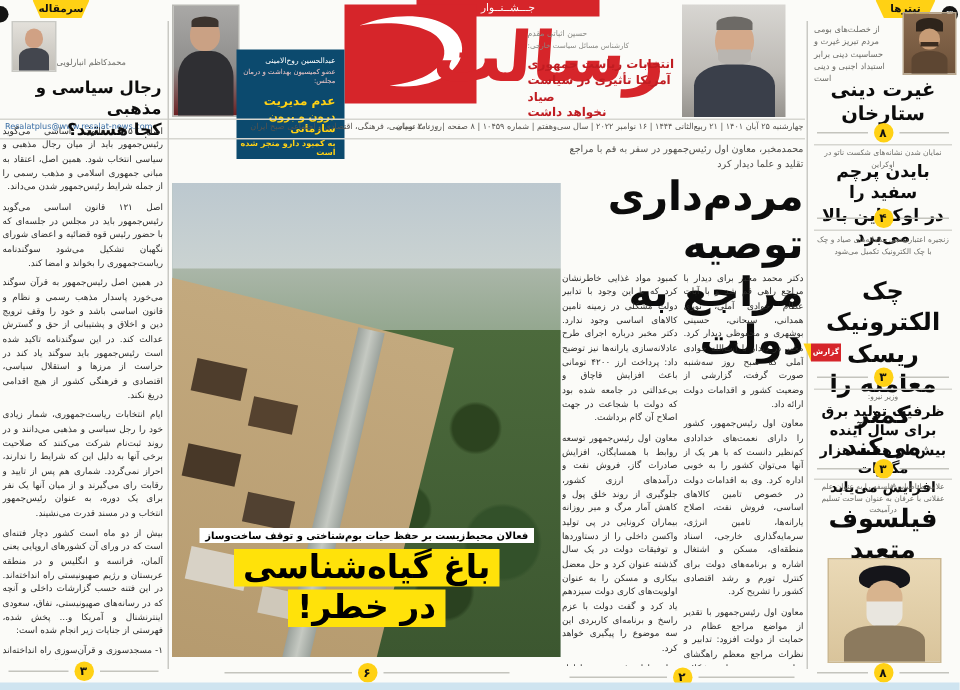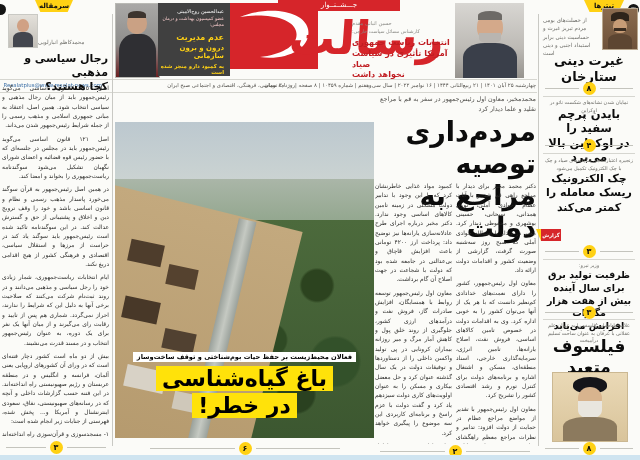--- a/index.html
+++ b/index.html
@@ -15,21 +15,21 @@
   .pnum-row{position:absolute;display:flex;align-items:center;}
   .pnum-line{flex:1;height:1px;background:#c4c4bd;}
   .pnum{width:13px;height:13px;border-radius:50%;background:#ffd114;color:#111;font-size:8px;
         font-weight:bold;display:flex;align-items:center;justify-content:center;margin:0 4px;flex:none;}
   .kick{color:#6d6d68;font-size:5.5px;line-height:1.5;}
   .txt{font-size:5.9px;line-height:1.58;text-align:justify;color:#2a2a28;}
   .txt p{margin:0 0 4px 0;}
   .hl{color:#0c0c0c;font-weight:bold;}
   .red-banner{position:absolute;background:#d6252a;color:#fff;font-size:7px;text-align:center;line-height:11px;}
   .logo-word{font-weight:bold;color:#d6252a;transform:skewX(-4deg);}
-  .promo-panel{position:absolute;background:#404040;}
+  .promo-panel{position:absolute;background:#0c4a6e;margin-top:30px;}
   .promo-name{color:#fff;font-size:5px;line-height:1.5;}
   .promo-role{color:#f4c9c9;font-size:4.6px;line-height:1.5;}
   .promo-line{color:#ffd114;font-weight:bold;}
   .an-name{color:#8a8a85;font-size:5.2px;line-height:1.5;}
   .an-line{color:#c01d22;font-weight:bold;font-size:8px;line-height:1.35;}
   .dateline{font-size:5.4px;color:#55534e;white-space:nowrap;}
   .titr-h{font-weight:bold;color:#0c0c0c;text-align:center;line-height:1.25;}
   .ycap{background:#ffe20a;color:#000;font-weight:bold;display:inline-block;padding:1px 6px;}
   .tag{position:absolute;background:#d6252a;color:#fff;font-size:5px;font-weight:bold;
        text-align:center;line-height:12px;width:20px;height:12px;}
@@ -83,21 +83,21 @@
   </div>
 
   <div class="hrule" style="left:0;top:79px;width:537px;"></div>
   <div class="abs dateline" style="left:300px;top:82px;width:236px;text-align:right;">چهارشنبه ۲۵ آبان ۱۴۰۱ | ۲۱ ربیع‌الثانی ۱۴۴۴ | ۱۶ نوامبر ۲۰۲۲ | سال سی‌وهفتم | شماره ۱۰۴۵۹ | ۸ صفحه | ۳۰۰۰۰ تومان</div>
   <div class="abs dateline" style="left:95px;top:82px;width:200px;text-align:right;">روزنامه سیاسی، فرهنگی، اقتصادی و اجتماعی صبح ایران</div>
   <div class="abs dateline" style="left:42px;top:82px;width:60px;color:#3a6ea5;">www.resalat-news.com</div>
   <div class="abs dateline" style="left:2px;top:82px;width:38px;color:#3a6ea5;">@Resalatplus</div>
   <div class="hrule" style="left:0;top:92px;width:537px;"></div>
 
   <div class="vrule" style="left:112px;top:14px;height:432px;"></div>
-  <div class="tab" style="left:35px;top:0;width:38px;">سرمقاله</div>
+  <div class="tab" style="left:22px;top:0;width:38px;">سرمقاله</div>
 
   <div class="abs" style="left:8px;top:14px;width:28px;height:32px;background:linear-gradient(180deg,#e3e0da,#c2bfb8);border:1px solid #c9c9c4;">
     <div class="ph-head" style="left:8px;top:4px;width:12px;height:13px;background:#d0a184;"></div>
     <div class="ph-body" style="left:4px;top:17px;width:20px;height:15px;background:#43464e;"></div>
   </div>
   <div class="abs kick" style="left:38px;top:38px;width:70px;text-align:left;">محمدکاظم انبارلویی</div>
 
   <div class="abs hl" style="left:2px;top:52px;width:106px;font-size:11px;text-align:right;line-height:1.25;">
     <div>رجال سیاسی و مذهبی</div>
     <div>کجا هستند؟</div>
@@ -202,21 +202,21 @@
     <div>در اوکراین بالا می‌برد</div>
   </div>
   <div class="pnum-row" style="left:545px;top:139px;width:88px;">
     <div class="pnum-line"></div>
       <div class="pnum">۴</div>
       <div class="pnum-line"></div>
   </div>
   <div class="hrule" style="left:543px;top:153px;width:92px;"></div>
 
   <div class="abs kick" style="left:543px;top:157px;width:92px;text-align:center;font-size:5px;">زنجیره اعتبارسنجی سامانه‌های صیاد و چک با چک الکترونیک تکمیل می‌شود</div>
-  <div class="abs titr-h" style="left:543px;top:172px;width:92px;font-size:11px;line-height:1.3;">
+  <div class="abs titr-h" style="left:543px;top:184px;width:92px;font-size:16px;line-height:1.3;">
     <div>چک الکترونیک</div>
     <div>ریسک معامله را</div>
     <div>کمتر می‌کند</div>
   </div>
   <div class="tag" style="left:541px;top:229px;">گزارش</div>
   <div class="pnum-row" style="left:545px;top:245px;width:88px;">
     <div class="pnum-line"></div>
       <div class="pnum">۳</div>
       <div class="pnum-line"></div>
   </div>

